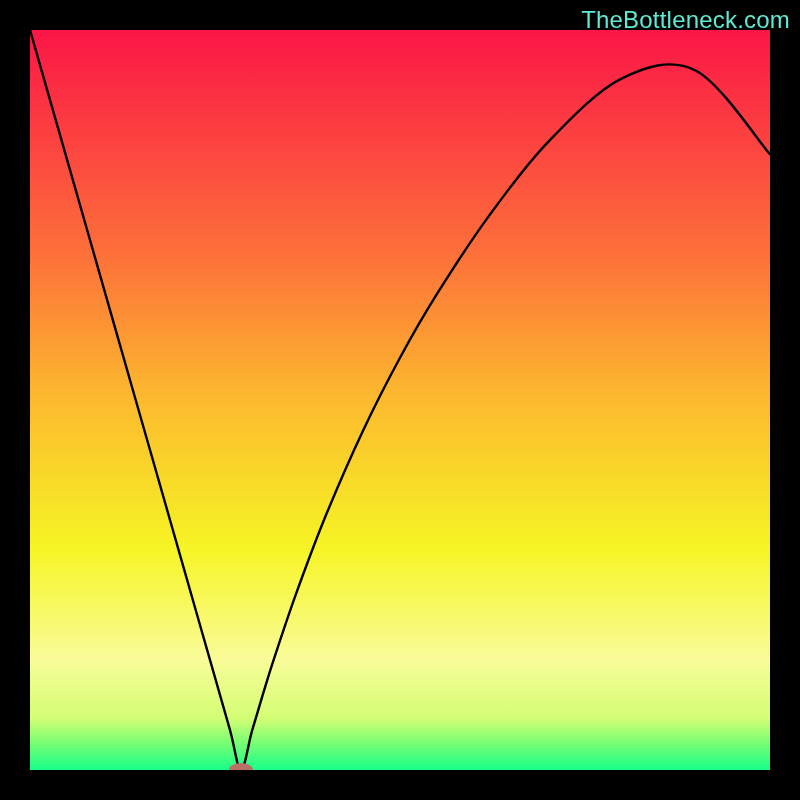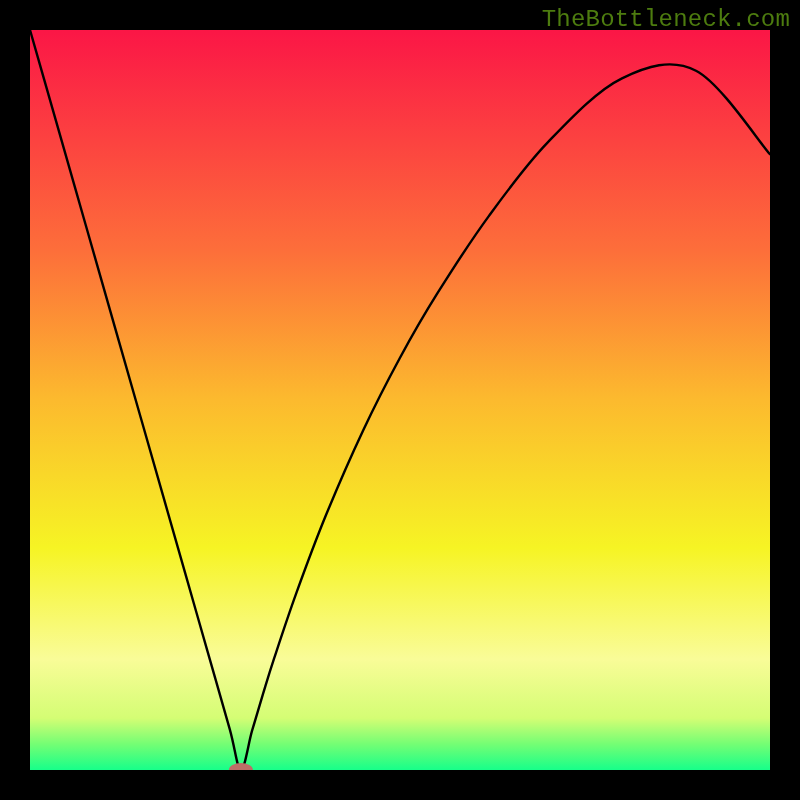--- a/index.html
+++ b/index.html
@@ -14,26 +14,25 @@
   .outer {
     width: 800px;
     height: 800px;
     background: #000;
     position: relative;
   }
   .watermark {
     position: absolute;
     top: 6px;
     right: 10px;
-    color: #4d7c0f;
+    color: #5eead4;
     font-size: 24px;
     font-weight: 500;
     letter-spacing: 0.2px;
     z-index: 10;
-    font-family: Liberation Mono, monospace;
   }
   svg.plot {
     position: absolute;
     left: 30px;
     top: 30px;
     width: 740px;
     height: 740px;
     display: block;
   }
 </style>

